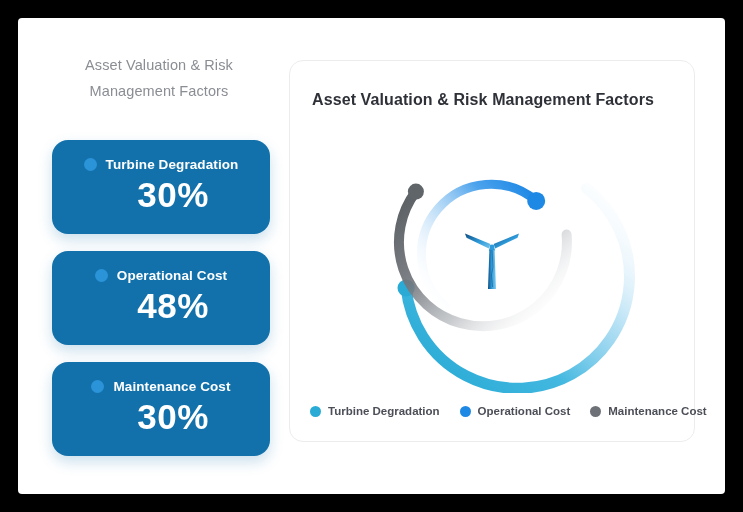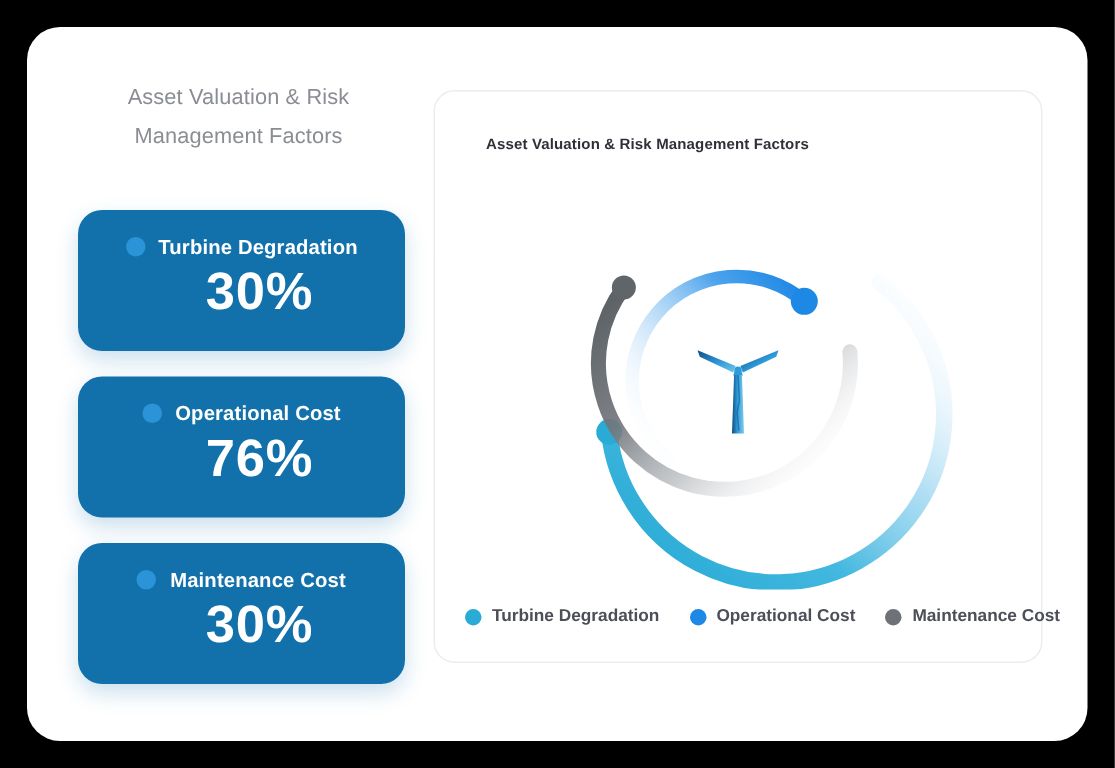--- a/index.html
+++ b/index.html
@@ -18,21 +18,21 @@
     height: 512px;
   }
 
   .app-card {
     position: absolute;
     left: 18px;
     top: 18px;
     width: 707px;
     height: 476px;
     background: #ffffff;
-    border-radius: 22px;
+    border-radius: 4px;
     box-shadow: 0 10px 40px rgba(0,0,0,0.28);
     overflow: hidden;
   }
 
   
   .left-col {
     position: absolute;
     left: 16px;
     top: 22px;
     width: 250px;
@@ -112,24 +112,23 @@
     background: #ffffff;
     border: 1px solid #ececef;
     border-radius: 14px;
   }
 
   .chart-title {
     position: absolute;
     left: 22px;
     top: 30px;
     color: #2f3138;
-    font-size: 10px;
+    font-size: 16px;
     font-weight: 700;
     letter-spacing: 0.1px;
-    margin-left: 12px;
   }
 
   .chart-canvas {
     position: absolute;
     left: 0;
     top: 42px;
     width: 404px;
     height: 290px;
   }
 
@@ -182,21 +181,21 @@
             <span class="stat-label">Turbine Degradation</span>
           </div>
           <div class="stat-value">30%</div>
         </div>
 
         <div class="stat-card">
           <div class="stat-head">
             <span class="stat-dot"></span>
             <span class="stat-label">Operational Cost</span>
           </div>
-          <div class="stat-value">76%</div>
+          <div class="stat-value">48%</div>
         </div>
 
         <div class="stat-card">
           <div class="stat-head">
             <span class="stat-dot"></span>
             <span class="stat-label">Maintenance Cost</span>
           </div>
           <div class="stat-value">30%</div>
         </div>
 

